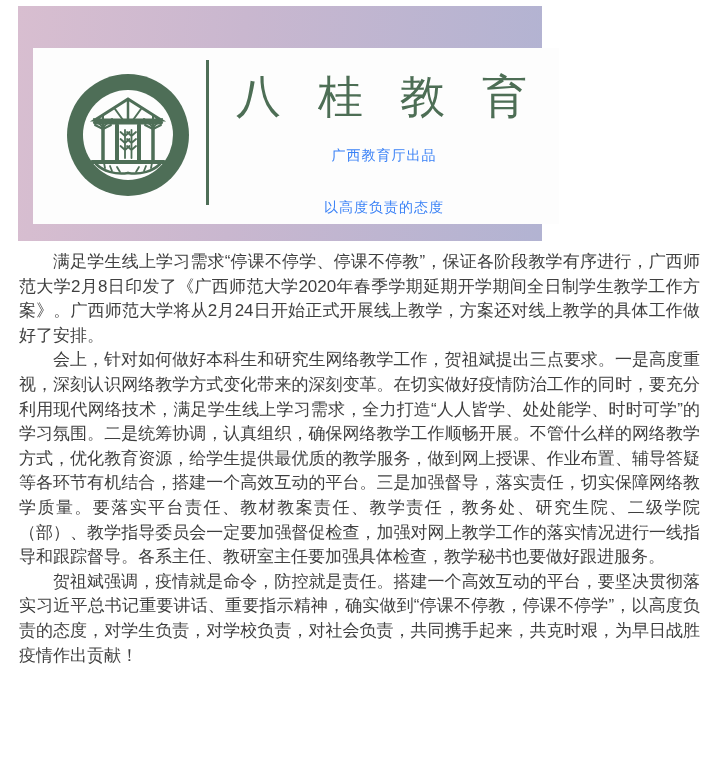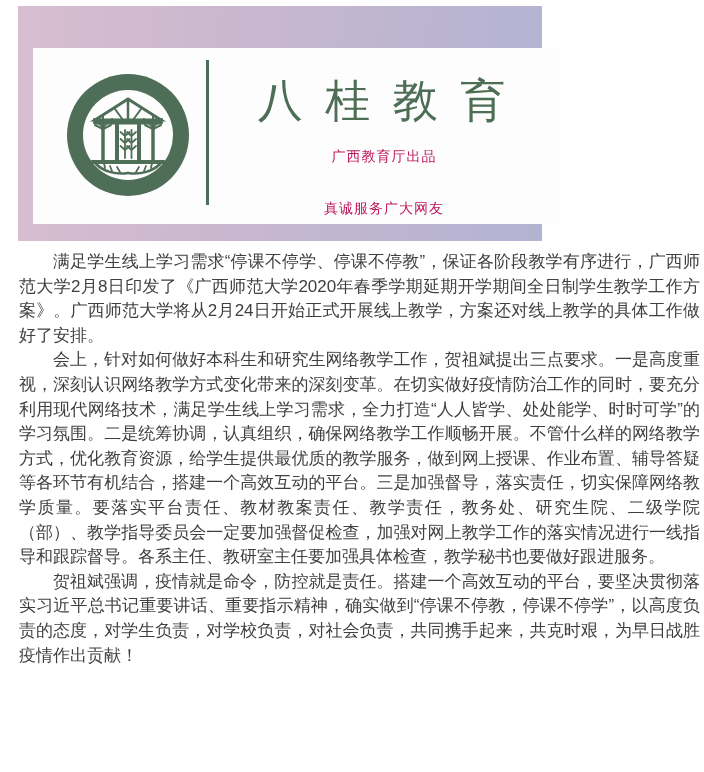--- a/index.html
+++ b/index.html
@@ -11,20 +11,21 @@
     overflow: hidden;
     font-family: "Liberation Sans", "DejaVu Sans", sans-serif;
   }
 
   
   .banner {
     position: absolute;
     left: 18px; top: 6px;
     width: 524px; height: 235px;
     background: linear-gradient(95deg, #d8bed0 0%, #c9b7cf 42%, #b2b3d2 100%);
+    font-family: Liberation Mono, monospace;
   }
   .banner-card {
     position: absolute;
     left: 15px; top: 42px;
     width: 526px; height: 176px;
     background: #fdfdfd;
   }
   .logo {
     position: absolute;
     left: 32px; top: 24px;
@@ -52,21 +53,21 @@
     font-weight: 500;
     white-space: nowrap;
   }
   .brand-sub {
     position: absolute;
     left: 0; width: 100%;
     text-align: center;
     font-size: 14px;
     line-height: 1;
     letter-spacing: 1px;
-    color: #be185d;
+    color: #3b82f6;
     white-space: nowrap;
   }
   .brand-sub.s1 { top: 101px; }
   .brand-sub.s2 { top: 128px; }
   .brand-sub.s3 { top: 153px; }
 
   
   .article {
     position: absolute;
     left: 19px; top: 250px;
@@ -120,21 +121,21 @@
             <path d="M55,100 L52,95 M47,99 L45,94 M40,96 L39,91 M71,100 L74,95 M79,99 L81,94 M86,96 L87,91" stroke-width="1.8"></path>
           </g>
         </svg>
       </div>
 
       <div class="divider"></div>
 
       <div class="brand">
         <div class="brand-title">八 桂 教 育</div>
         <div class="brand-sub s1">广西教育厅出品</div>
-        <div class="brand-sub s3">真诚服务广大网友</div>
+        <div class="brand-sub s3">以高度负责的态度</div>
       </div>
 
     </div>
   </div>
 
   <div class="article">
     <p>满足学生线上学习需求“停课不停学、停课不停教”，保证各阶段教学有序进行，广西师范大学2月8日印发了《广西师范大学2020年春季学期延期开学期间全日制学生教学工作方案》。广西师范大学将从2月24日开始正式开展线上教学，方案还对线上教学的具体工作做好了安排。</p>
     <p>会上，针对如何做好本科生和研究生网络教学工作，贺祖斌提出三点要求。一是高度重视，深刻认识网络教学方式变化带来的深刻变革。在切实做好疫情防治工作的同时，要充分利用现代网络技术，满足学生线上学习需求，全力打造“人人皆学、处处能学、时时可学”的学习氛围。二是统筹协调，认真组织，确保网络教学工作顺畅开展。不管什么样的网络教学方式，优化教育资源，给学生提供最优质的教学服务，做到网上授课、作业布置、辅导答疑等各环节有机结合，搭建一个高效互动的平台。三是加强督导，落实责任，切实保障网络教学质量。要落实平台责任、教材教案责任、教学责任，教务处、研究生院、二级学院（部）、教学指导委员会一定要加强督促检查，加强对网上教学工作的落实情况进行一线指导和跟踪督导。各系主任、教研室主任要加强具体检查，教学秘书也要做好跟进服务。</p>
     <p>贺祖斌强调，疫情就是命令，防控就是责任。搭建一个高效互动的平台，要坚决贯彻落实习近平总书记重要讲话、重要指示精神，确实做到“停课不停教，停课不停学”，以高度负责的态度，对学生负责，对学校负责，对社会负责，共同携手起来，共克时艰，为早日战胜疫情作出贡献！</p>
   </div>

